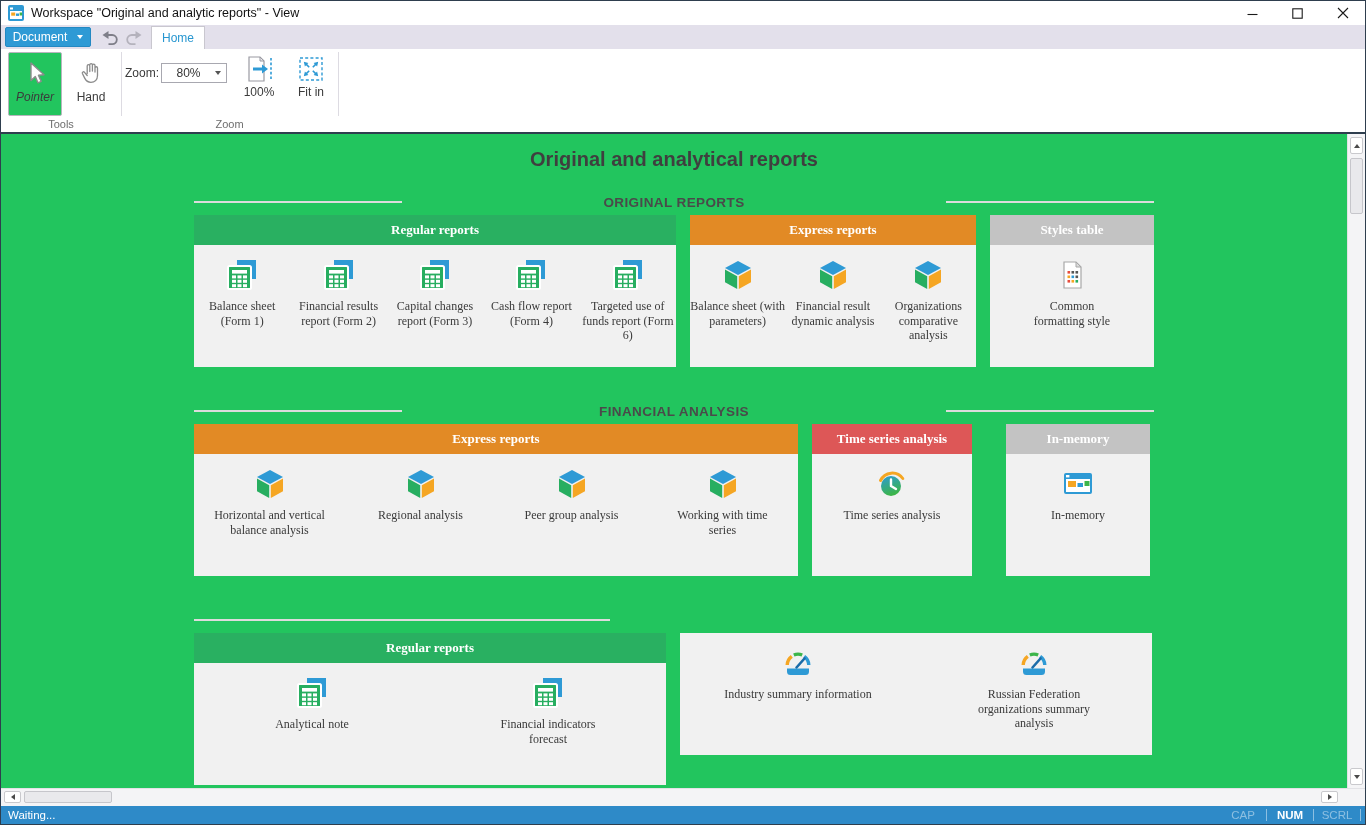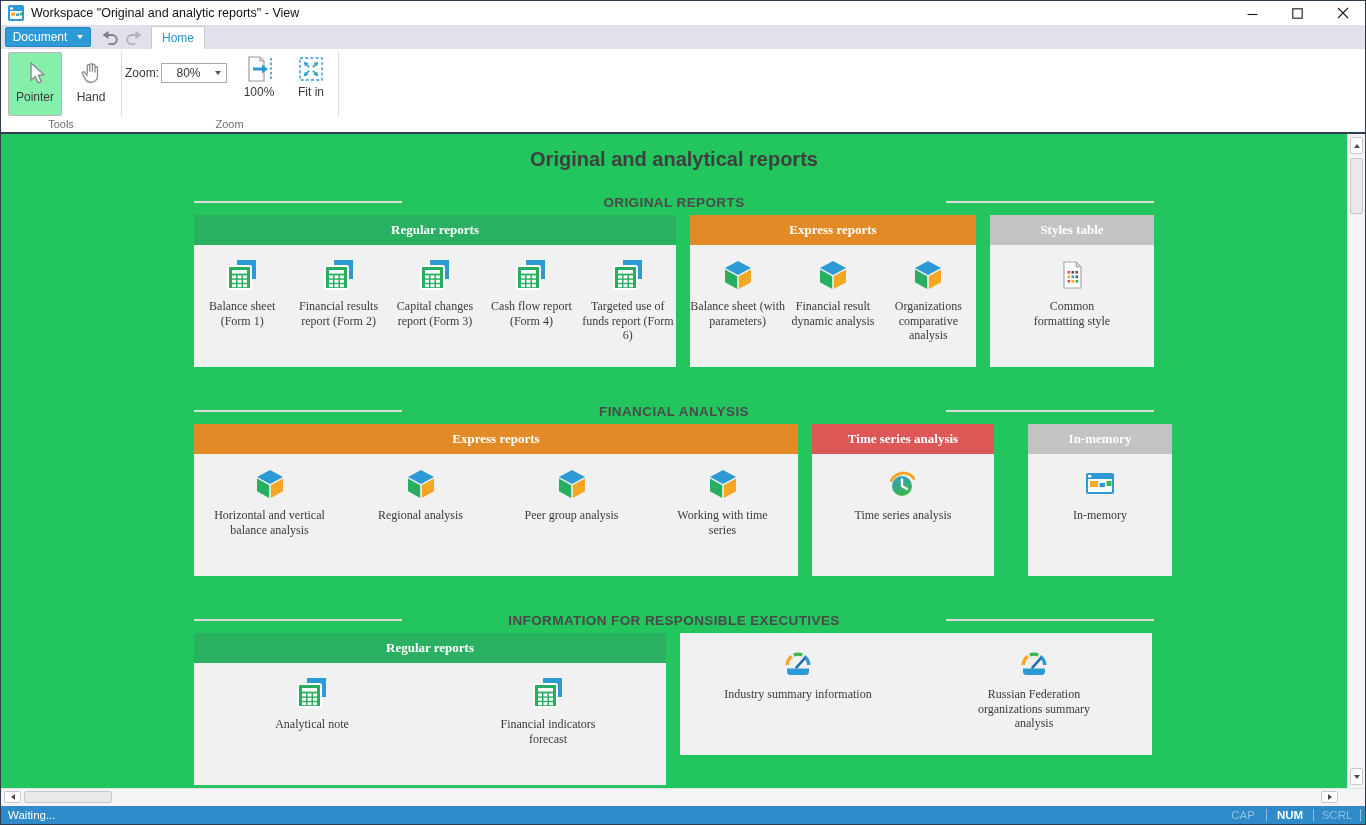--- a/index.html
+++ b/index.html
@@ -19,21 +19,21 @@
   .caret { width:0; height:0; border-left:3.5px solid transparent; border-right:3.5px solid transparent; border-top:4px solid currentColor; display:inline-block; }
   .histbtn { position:absolute; top:3px; width:20px; height:18px; display:flex; align-items:center; justify-content:center; }
   .undo { left:99px; } .redo { left:123px; }
   .tab { position:absolute; left:150px; top:1px; bottom:0; width:54px; background:#fff; border:1px solid #c9c7cf; border-bottom:none; color:#2796d0; font-size:12px; display:flex; align-items:center; justify-content:center; }
 
   
   .ribbon { height:85px; background:#fff; position:relative; border-bottom:2px solid #2e3e4e; flex:0 0 auto; }
   .rib-sep { position:absolute; top:3px; bottom:16px; width:1px; background:#dddbe2; }
   .group-label { position:absolute; bottom:2px; font-size:11px; color:#6e6e6e; text-align:center; }
   .tool-btn { position:absolute; top:3px; width:54px; height:64px; display:flex; flex-direction:column; align-items:center; border:1px solid transparent; border-radius:2px; }
-  .tool-btn.selected { background:#86efac; border-color:#b7b5bd; }
+  .tool-btn.selected { background:#22c55e; border-color:#b7b5bd;font-style:italic; }
   .t-icon { margin-top:6px; height:28px; display:flex; align-items:center; }
   .t-label { margin-top:3px; font-size:12px; color:#3b3b3b; }
   .zoom-lbl { position:absolute; left:124px; top:17px; font-size:12px; color:#3b3b3b; }
   .combo { position:absolute; left:160px; top:14px; width:66px; height:20px; background:#fff; border:1px solid #a8a8b0; display:flex; align-items:center; color:#555; }
   .combo-val { flex:1; text-align:center; font-size:12px; color:#333; }
   .combo .caret { margin-right:5px; }
   .rib-btn { position:absolute; top:6px; width:40px; display:flex; flex-direction:column; align-items:center; }
   .rib-btn .r-icon { height:28px; display:flex; align-items:center; }
   .rib-btn .r-label { margin-top:2px; font-size:12px; color:#3b3b3b; text-align:center; }
   .fit-label { width:26px; }
@@ -405,21 +405,21 @@
                     <svg width="34" height="34" viewBox="0 0 34 34">
                       <polygon points="17,3 30,10 17,17 4,10" fill="#2e9ad5"></polygon>
                       <polygon points="4,11.6 16.2,18.2 16.2,31 4,24.2" fill="#27ae60"></polygon>
                       <polygon points="30,11.6 17.8,18.2 17.8,31 30,24.2" fill="#f5a623"></polygon>
                     </svg>
                   </span>
                   <span class="item-label" style="max-width: 112px;">Working with time series</span>
                 </div>
               </div>
             </div>
-            <div class="card" style="width: 182px;">
+            <div class="card" style="width: 160px;">
               <div class="card-header" style="background: rgb(221, 87, 87);">Time series analysis</div>
               <div class="card-body">
                 <div class="report-item">
                   <span class="item-icon">
                     <svg width="34" height="34" viewBox="0 0 34 34">
                       <defs>
                         <linearGradient id="clg" x1="0" y1="0" x2="0.35" y2="1">
                           <stop offset="0" stop-color="#2e9ad5"></stop>
                           <stop offset="1" stop-color="#3cb54a"></stop>
                         </linearGradient>
@@ -447,21 +447,20 @@
                       <rect x="23.5" y="14" width="5" height="5" fill="#3cb54a"></rect>
                     </svg>
                   </span>
                   <span class="item-label" style="max-width: 100px;">In-memory</span>
                 </div>
               </div>
             </div>
           </div>
           <div class="section-header">
             <span class="sh-line"></span>
-            <span class="sh-text">INFORMATION FOR RESPONSIBLE EXECUTIVES</span>
             <span class="sh-line"></span>
           </div>
           <div class="card-row">
             <div class="card" style="width: 472px;">
               <div class="card-header" style="background: rgb(41, 176, 97);">Regular reports</div>
               <div class="card-body">
                 <div class="report-item">
                   <span class="item-icon">
                     <svg width="34" height="34" viewBox="0 0 34 34">
                       <rect x="12" y="2" width="19" height="19" fill="#2e9ad5"></rect>

